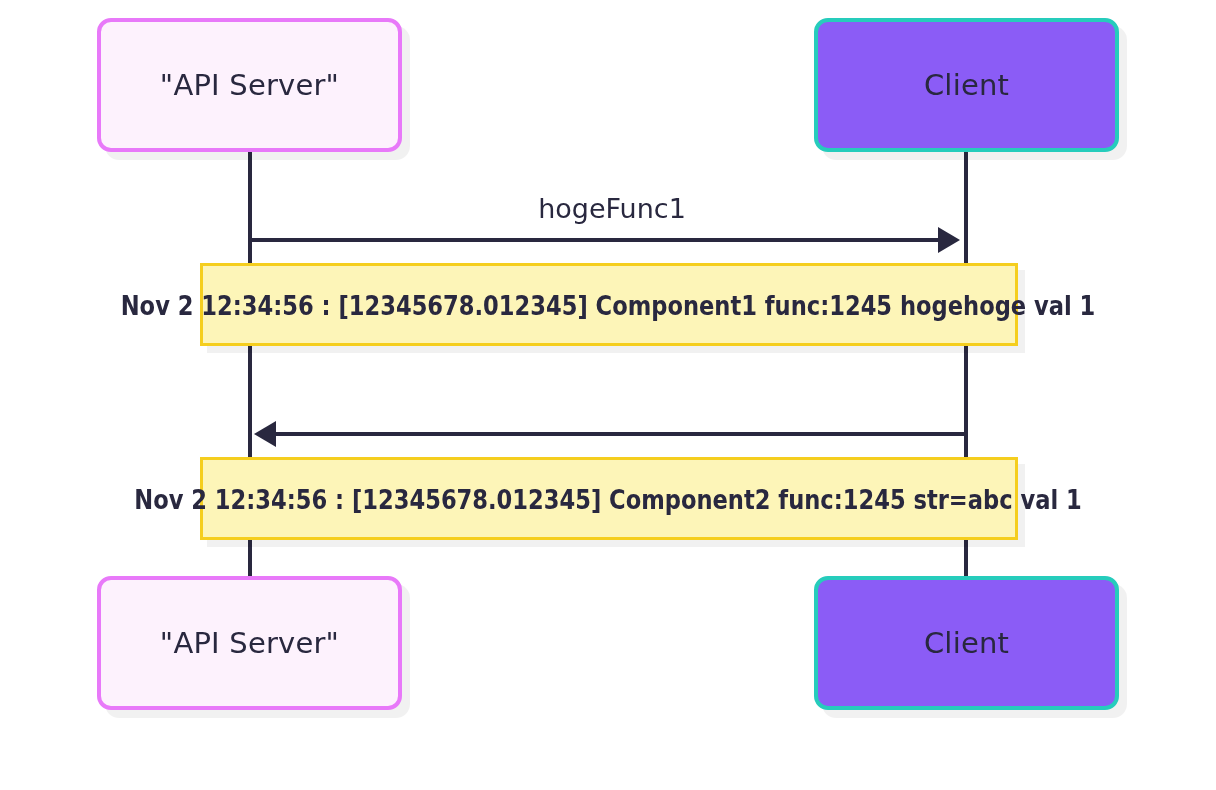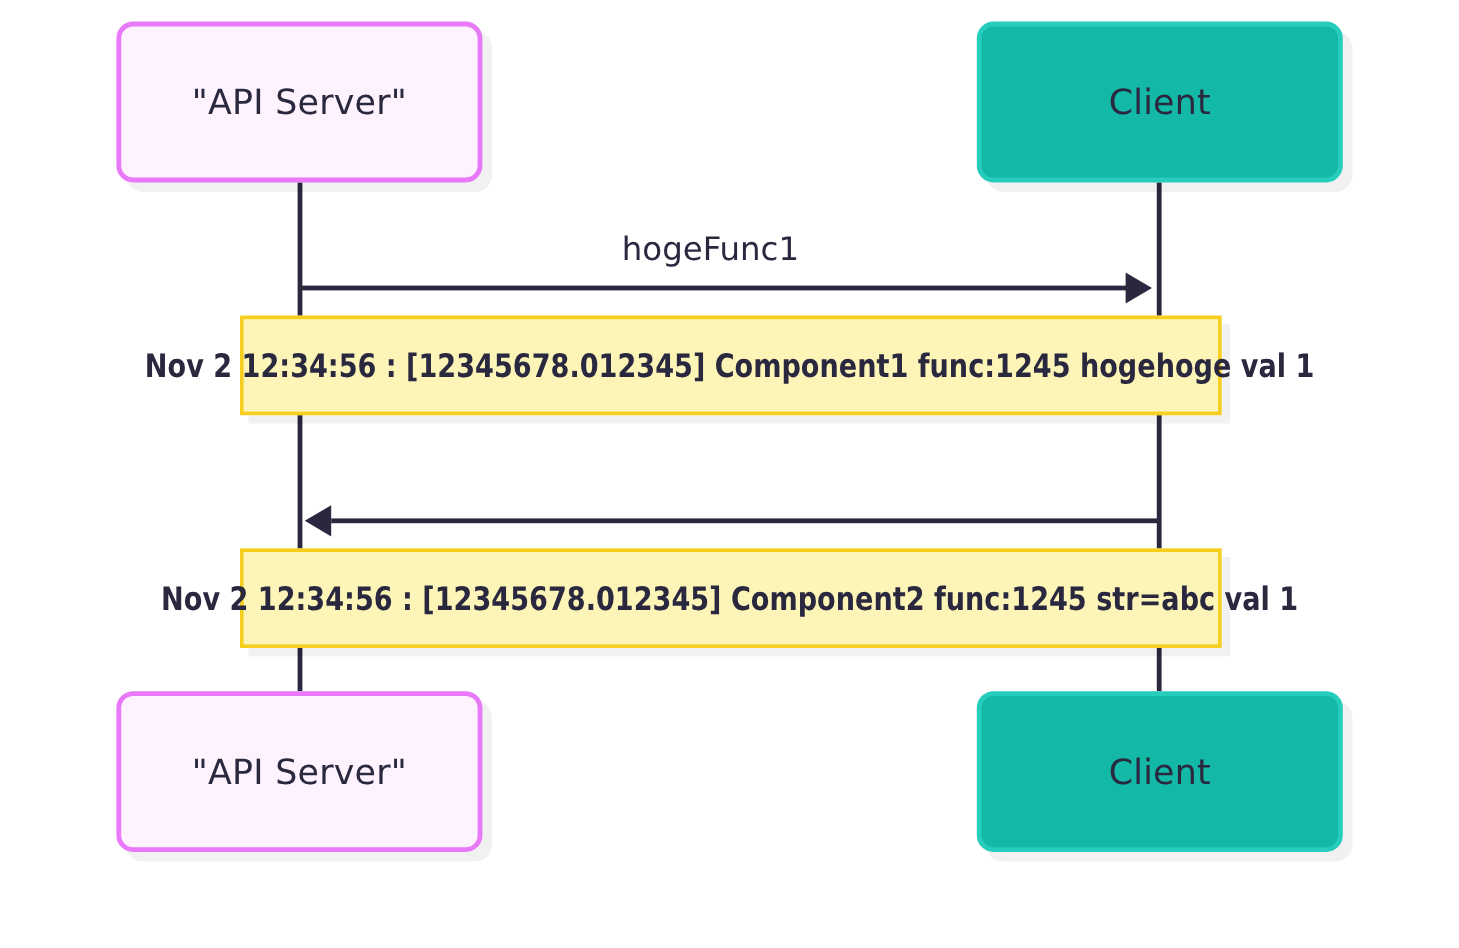--- a/index.html
+++ b/index.html
@@ -41,21 +41,21 @@
     color: #29283f;
     font-family: "DejaVu Sans", sans-serif;
     letter-spacing: 0.2px;
     white-space: nowrap;
   }
   .p-actor {
     background: #fdf2fd;
     border-color: #e879f9;
   }
   .p-client {
-    background: #14b8a6;
+    background: #8b5cf6;
     border-color: #26ccbc;
   }
 
   
   .msg-line {
     position: absolute;
     height: 4px;
     background: #29283f;
     z-index: 2;
   }
@@ -116,21 +116,21 @@
   <div class="lifeline" style="left:964px; top:152px; height:424px;"></div>
 
   <div class="participant p-actor" style="left:97px; top:18px; width:305px; height:134px;">
     <span class="p-label">"API Server"</span>
   </div>
 
   <div class="participant p-client" style="left:814px; top:18px; width:305px; height:134px;">
     <span class="p-label">Client</span>
   </div>
 
-  <div class="msg-label" style="left:234px; top:193px; width:716px;">hogeFunc1</div>
+  <div class="msg-label" style="left:254px; top:193px; width:716px;">hogeFunc1</div>
   <div class="msg-line" style="left:250px; top:238px; width:692px;"></div>
   <div class="msg-head right" style="left:938px; top:227px;"></div>
 
   <div class="note-box" style="left:200px; top:263px; width:818px; height:83px;"></div>
   <div class="note-text" style="top:290px;">Nov 2 12:34:56 : [12345678.012345] Component1 func:1245 hogehoge val 1</div>
 
   <div class="msg-line" style="left:276px; top:432px; width:690px;"></div>
   <div class="msg-head left" style="left:254px; top:421px;"></div>
 
   <div class="note-box" style="left:200px; top:457px; width:818px; height:83px;"></div>

